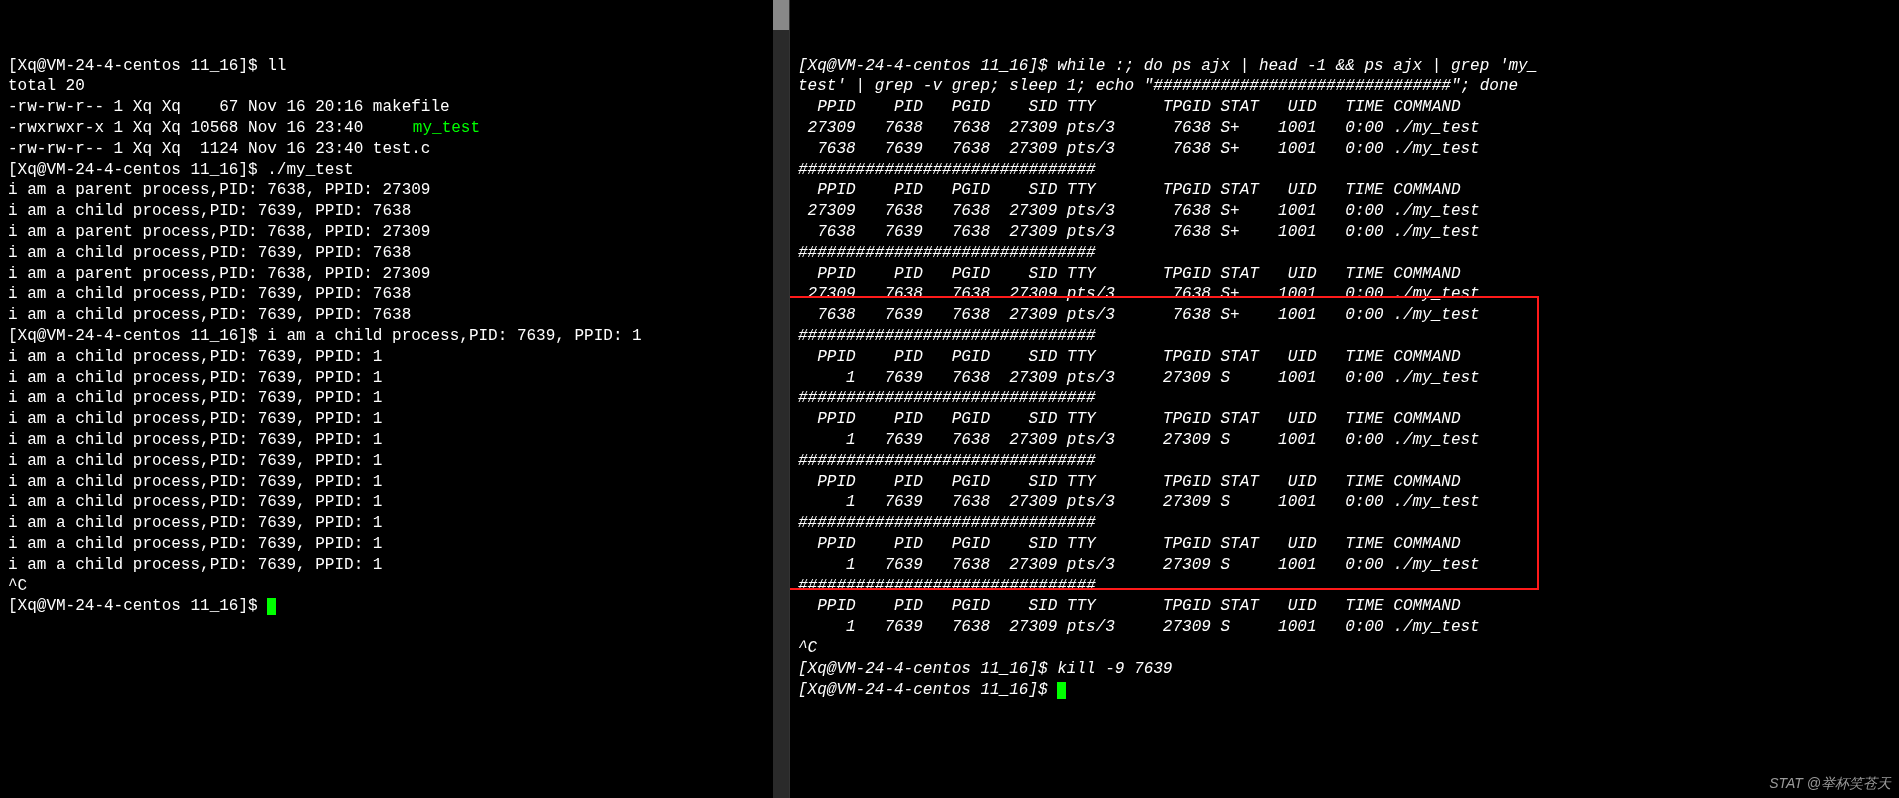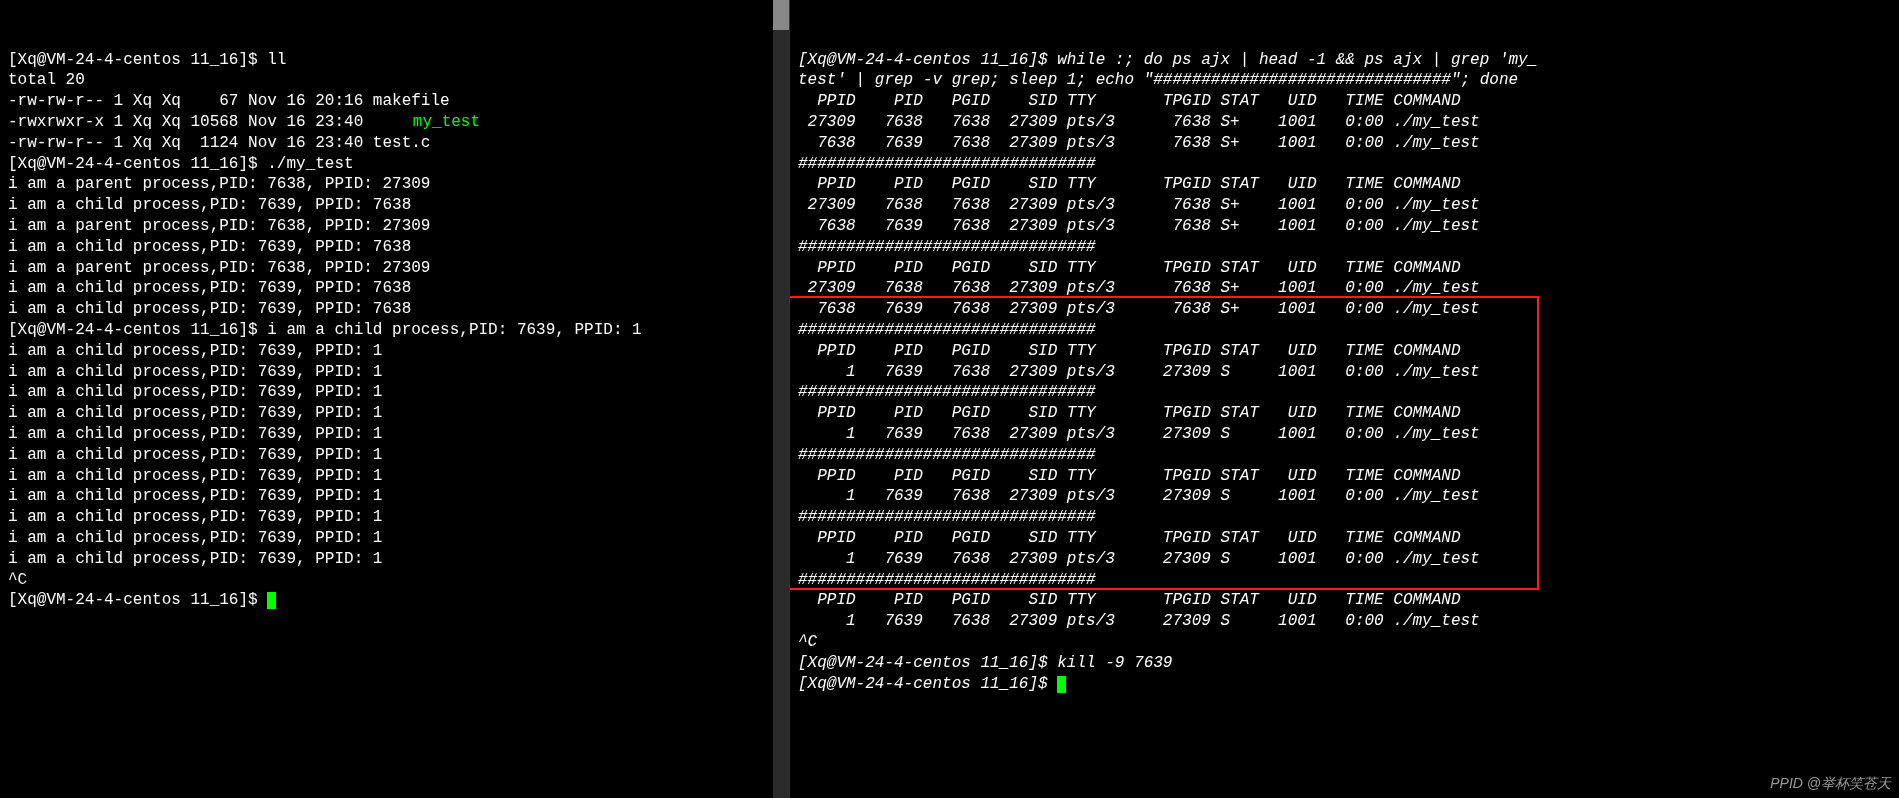--- a/index.html
+++ b/index.html
@@ -9,21 +9,21 @@
     font-size: 16px;
     line-height: 1.3;
     color: #fff;
     width: 1899px;
     height: 798px;
     display: flex;
     position: relative;
   }
   .pane {
     background: #000;
-    padding: 8px 8px;
+    padding: 14px 8px;
     white-space: pre;
     overflow: hidden;
   }
   .pane-left {
     width: 790px;
     border-right: 1px solid #333;
     position: relative;
   }
   .pane-right {
     flex: 1;
@@ -74,14 +74,14 @@
 <div class="pane pane-left">
   <div id="left-content"><div class="line"><span>[Xq@VM-24-4-centos 11_16]$ ll</span></div><div class="line"><span>total 20</span></div><div class="line"><span>-rw-rw-r-- 1 Xq Xq    67 Nov 16 20:16 makefile</span></div><div class="line"><span>-rwxrwxr-x 1 Xq Xq 10568 Nov 16 23:40 </span><span class="green">my_test</span></div><div class="line"><span>-rw-rw-r-- 1 Xq Xq  1124 Nov 16 23:40 test.c</span></div><div class="line"><span>[Xq@VM-24-4-centos 11_16]$ ./my_test</span></div><div class="line"><span>i am a parent process,PID: 7638, PPID: 27309</span></div><div class="line"><span>i am a child process,PID: 7639, PPID: 7638</span></div><div class="line"><span>i am a parent process,PID: 7638, PPID: 27309</span></div><div class="line"><span>i am a child process,PID: 7639, PPID: 7638</span></div><div class="line"><span>i am a parent process,PID: 7638, PPID: 27309</span></div><div class="line"><span>i am a child process,PID: 7639, PPID: 7638</span></div><div class="line"><span>i am a child process,PID: 7639, PPID: 7638</span></div><div class="line"><span>[Xq@VM-24-4-centos 11_16]$ i am a child process,PID: 7639, PPID: 1</span></div><div class="line"><span>i am a child process,PID: 7639, PPID: 1</span></div><div class="line"><span>i am a child process,PID: 7639, PPID: 1</span></div><div class="line"><span>i am a child process,PID: 7639, PPID: 1</span></div><div class="line"><span>i am a child process,PID: 7639, PPID: 1</span></div><div class="line"><span>i am a child process,PID: 7639, PPID: 1</span></div><div class="line"><span>i am a child process,PID: 7639, PPID: 1</span></div><div class="line"><span>i am a child process,PID: 7639, PPID: 1</span></div><div class="line"><span>i am a child process,PID: 7639, PPID: 1</span></div><div class="line"><span>i am a child process,PID: 7639, PPID: 1</span></div><div class="line"><span>i am a child process,PID: 7639, PPID: 1</span></div><div class="line"><span>i am a child process,PID: 7639, PPID: 1</span></div><div class="line"><span>^C</span></div><div class="line"><span>[Xq@VM-24-4-centos 11_16]$ </span><span class="cursor"></span></div></div>
   <div class="scrollbar">
     <div class="scrollbar-thumb"></div>
   </div>
 </div>
 
 <div class="pane pane-right">
   <div id="right-content"><div class="line"><span>[Xq@VM-24-4-centos 11_16]$ while :; do ps ajx | head -1 &amp;&amp; ps ajx | grep 'my_</span></div><div class="line"><span>test' | grep -v grep; sleep 1; echo "###############################"; done</span></div><div class="line"><span>  PPID    PID   PGID    SID TTY       TPGID STAT   UID   TIME COMMAND</span></div><div class="line"><span> 27309   7638   7638  27309 pts/3      7638 S+    1001   0:00 ./my_test</span></div><div class="line"><span>  7638   7639   7638  27309 pts/3      7638 S+    1001   0:00 ./my_test</span></div><div class="line"><span>###############################</span></div><div class="line"><span>  PPID    PID   PGID    SID TTY       TPGID STAT   UID   TIME COMMAND</span></div><div class="line"><span> 27309   7638   7638  27309 pts/3      7638 S+    1001   0:00 ./my_test</span></div><div class="line"><span>  7638   7639   7638  27309 pts/3      7638 S+    1001   0:00 ./my_test</span></div><div class="line"><span>###############################</span></div><div class="line"><span>  PPID    PID   PGID    SID TTY       TPGID STAT   UID   TIME COMMAND</span></div><div class="line"><span> 27309   7638   7638  27309 pts/3      7638 S+    1001   0:00 ./my_test</span></div><div class="line"><span>  7638   7639   7638  27309 pts/3      7638 S+    1001   0:00 ./my_test</span></div><div class="line"><span>###############################</span></div><div class="line"><span>  PPID    PID   PGID    SID TTY       TPGID STAT   UID   TIME COMMAND</span></div><div class="line"><span>     1   7639   7638  27309 pts/3     27309 S     1001   0:00 ./my_test</span></div><div class="line"><span>###############################</span></div><div class="line"><span>  PPID    PID   PGID    SID TTY       TPGID STAT   UID   TIME COMMAND</span></div><div class="line"><span>     1   7639   7638  27309 pts/3     27309 S     1001   0:00 ./my_test</span></div><div class="line"><span>###############################</span></div><div class="line"><span>  PPID    PID   PGID    SID TTY       TPGID STAT   UID   TIME COMMAND</span></div><div class="line"><span>     1   7639   7638  27309 pts/3     27309 S     1001   0:00 ./my_test</span></div><div class="line"><span>###############################</span></div><div class="line"><span>  PPID    PID   PGID    SID TTY       TPGID STAT   UID   TIME COMMAND</span></div><div class="line"><span>     1   7639   7638  27309 pts/3     27309 S     1001   0:00 ./my_test</span></div><div class="line"><span>###############################</span></div><div class="line"><span>  PPID    PID   PGID    SID TTY       TPGID STAT   UID   TIME COMMAND</span></div><div class="line"><span>     1   7639   7638  27309 pts/3     27309 S     1001   0:00 ./my_test</span></div><div class="line"><span>^C</span></div><div class="line"><span>[Xq@VM-24-4-centos 11_16]$ kill -9 7639</span></div><div class="line"><span>[Xq@VM-24-4-centos 11_16]$ </span><span class="cursor"></span></div></div>
   <div class="redbox" id="redbox" style="left: -7px; top: 296px; width: 756px; height: 294px;"></div>
-  <div class="watermark">PPID @举杯笑苍天</div>
+  <div class="watermark">STAT @举杯笑苍天</div>
 </div>
 
 </body></html>

